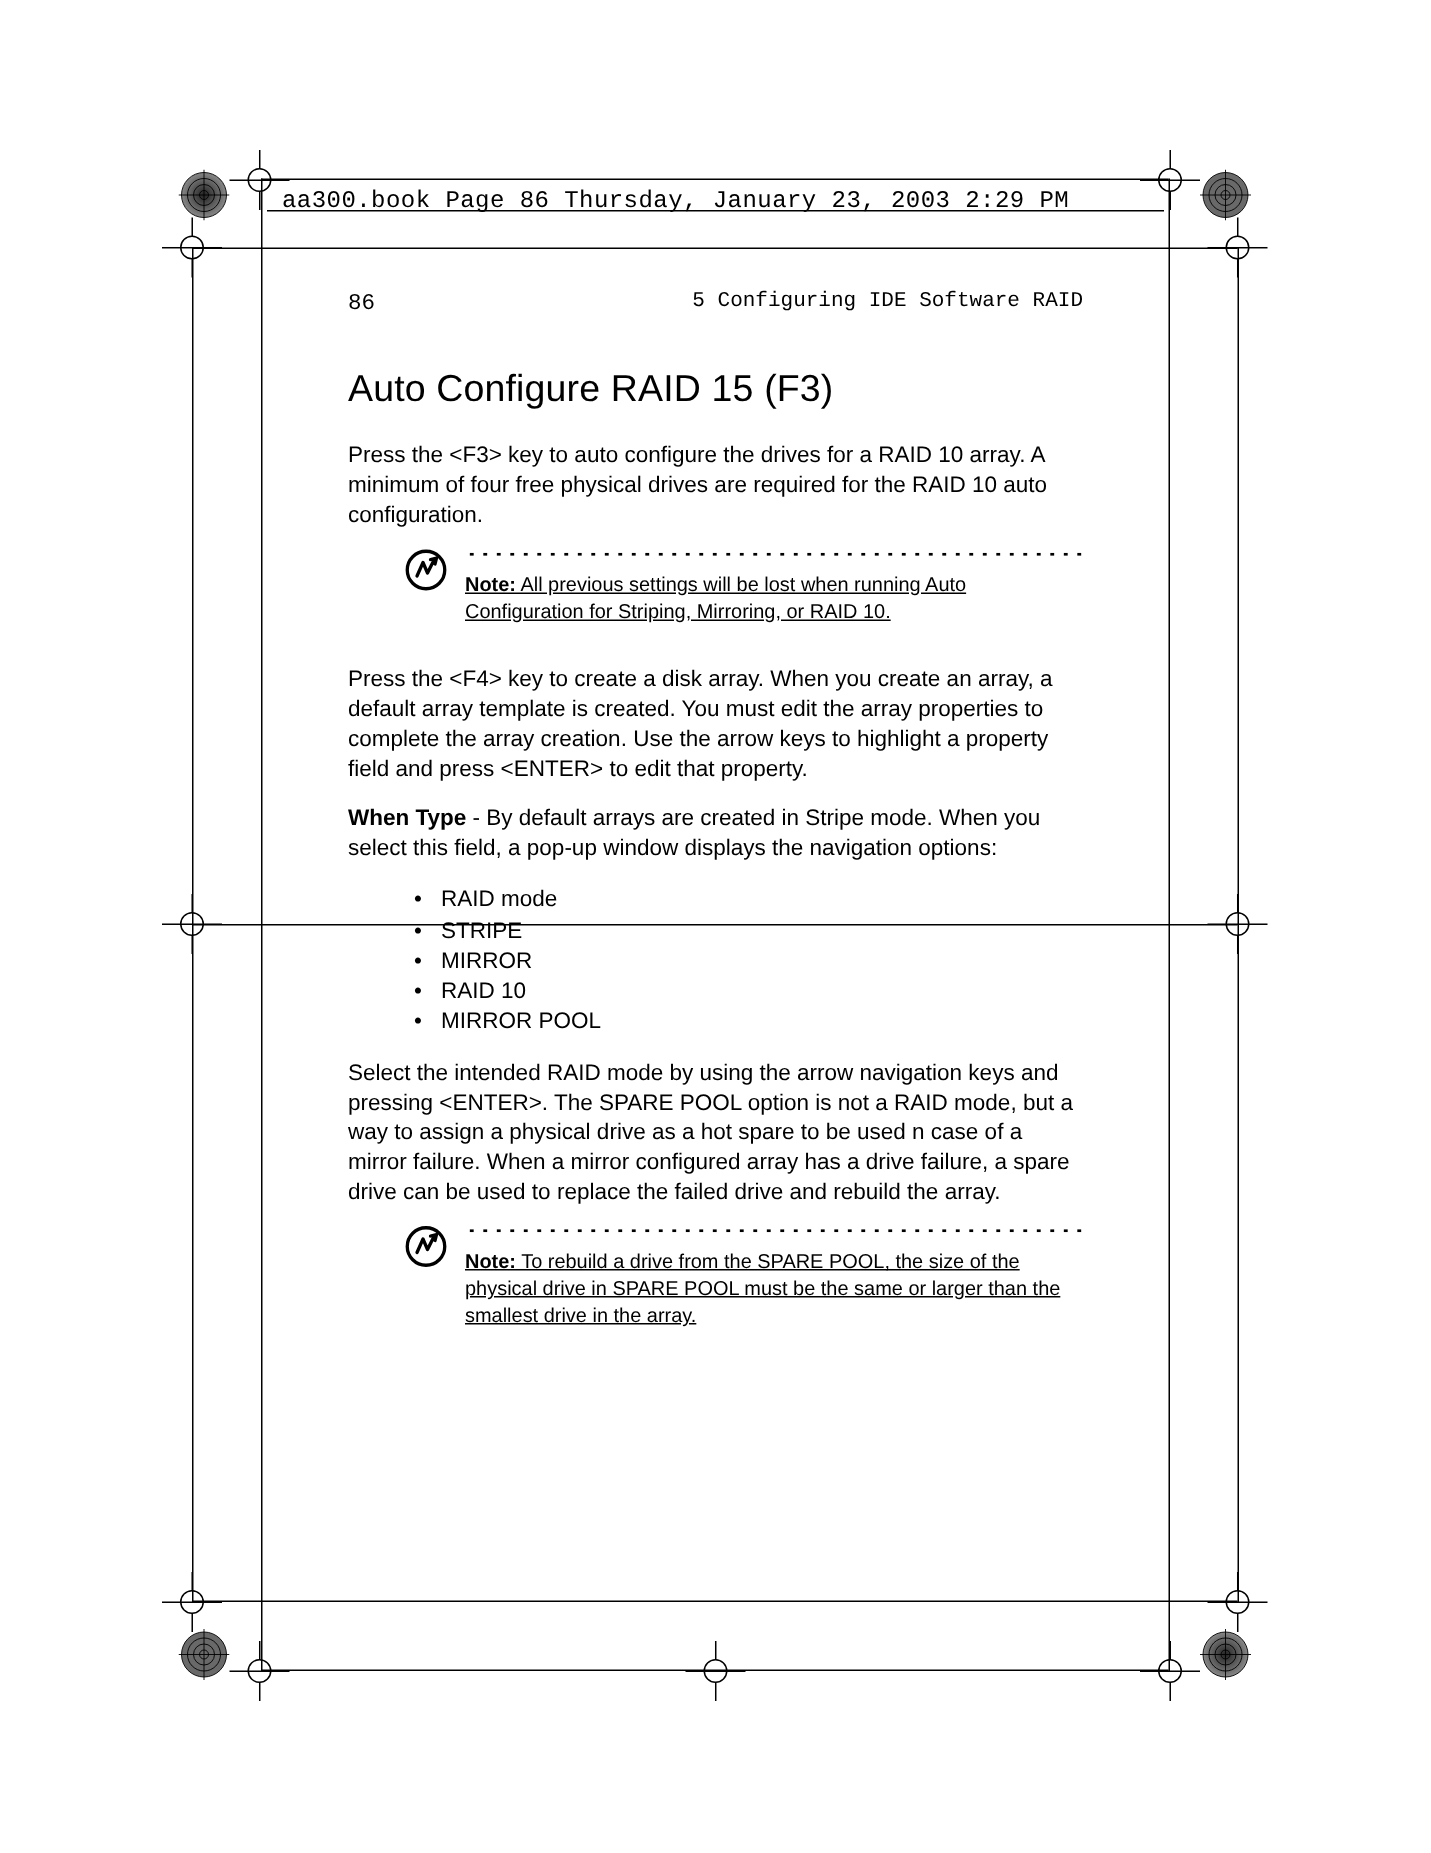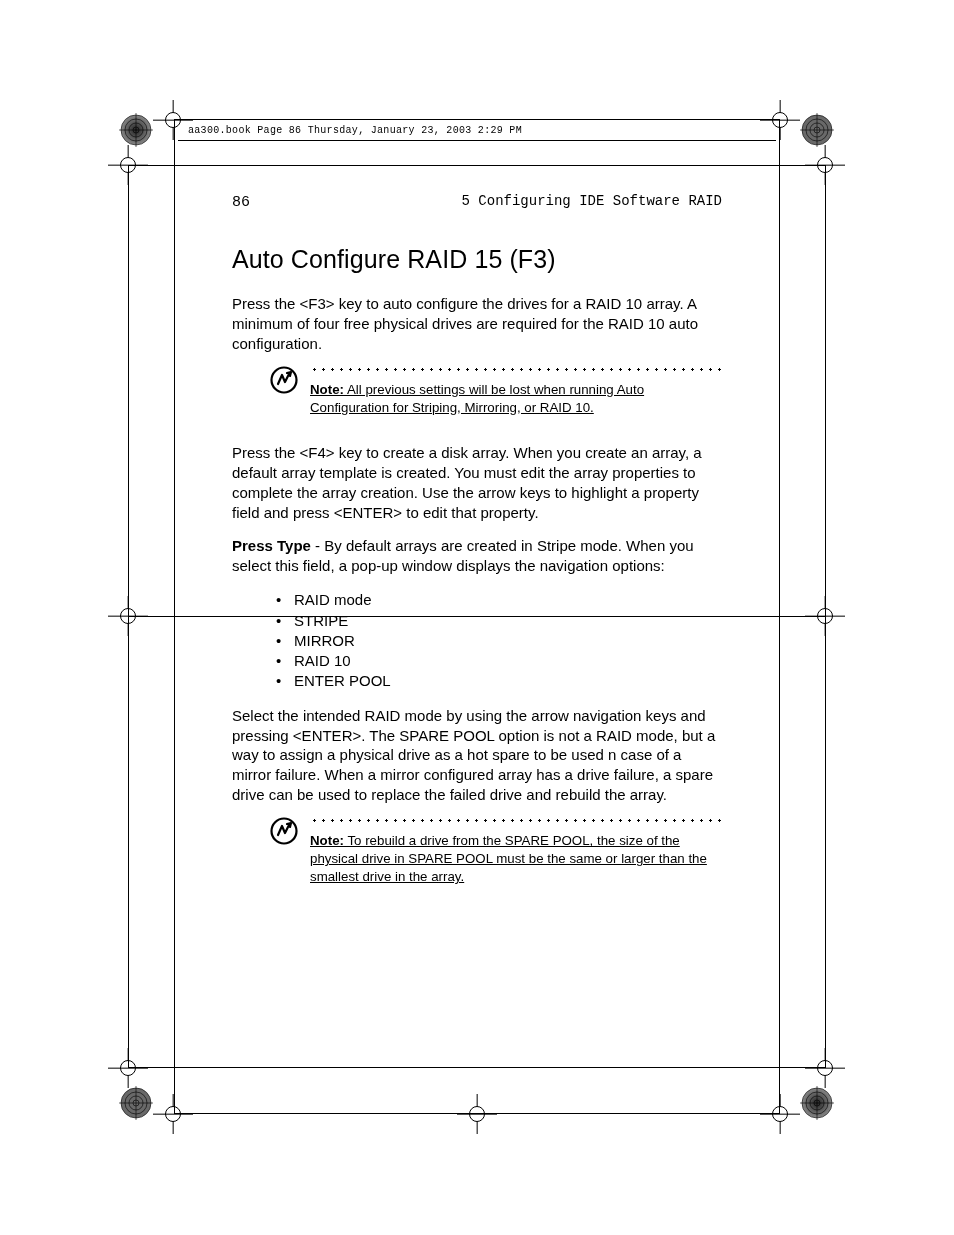--- a/index.html
+++ b/index.html
@@ -34,21 +34,21 @@
     top: 50%; left: 50%;
     width: 16px; height: 16px;
     border: 0.7px solid #000;
     border-radius: 50%;
     transform: translate(-50%, -50%);
     background: #fff;
   }
   .pageline {
     position: absolute;
     font-family: "Courier New", monospace;
-    font-size: 10px;
+    font-size: 16px;
     letter-spacing: 0.3px;
     white-space: nowrap;
   }
   .hrule {
     position: absolute;
     height: 0.7px;
     background: #000;
   }
   .vrule {
     position: absolute;
@@ -263,28 +263,28 @@
         </svg>
     </div>
     <div class="note-dots"></div>
     <div class="note-text">
       <span class="nlabel">Note:</span><span> All previous settings will be lost when running Auto Configuration for Striping, Mirroring, or RAID 10.</span>
     </div>
   </div>
 
   <p class="body">Press the &lt;F4&gt; key to create a disk array. When you create an array, a default array template is created. You must edit the array properties to complete the array creation. Use the arrow keys to highlight a property field and press &lt;ENTER&gt; to edit that property.</p>
   <p class="body">
-    <span class="boldrun">Press Type</span><span> - By default arrays are created in Stripe mode. When you select this field, a pop-up window displays the navigation options:</span>
+    <span class="boldrun">When Type</span><span> - By default arrays are created in Stripe mode. When you select this field, a pop-up window displays the navigation options:</span>
   </p>
   <ul class="bullets">
     <li>RAID mode</li>
     <li>STRIPE</li>
     <li>MIRROR</li>
     <li>RAID 10</li>
-    <li>ENTER POOL</li>
+    <li>MIRROR POOL</li>
   </ul>
   <p class="body">Select the intended RAID mode by using the arrow navigation keys and pressing &lt;ENTER&gt;. The SPARE POOL option is not a RAID mode, but a way to assign a physical drive as a hot spare to be used n case of a mirror failure. When a mirror configured array has a drive failure, a spare drive can be used to replace the failed drive and rebuild the array.</p>
 
   <div class="note-block">
     <div class="note-icon">
       <svg viewBox="0 0 28 28">
           <circle cx="14" cy="14" r="12.5" fill="none" stroke="#000" stroke-width="2.2"></circle>
       <path d="M8 18 L12 9 L15 16 L19 8 M17 7 l4 -1 l-1 4" fill="none" stroke="#000" stroke-width="2.2" stroke-linecap="round" stroke-linejoin="round"></path>
         </svg>
     </div>

